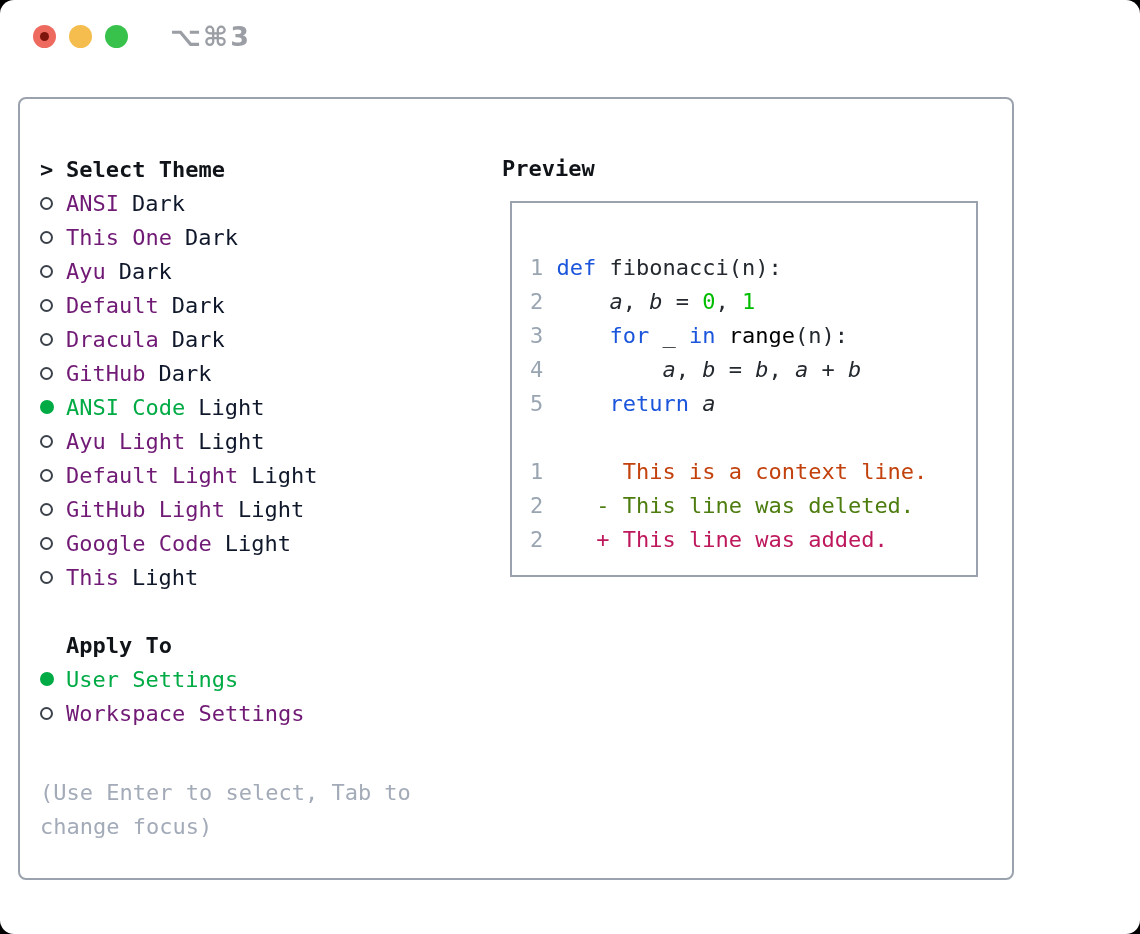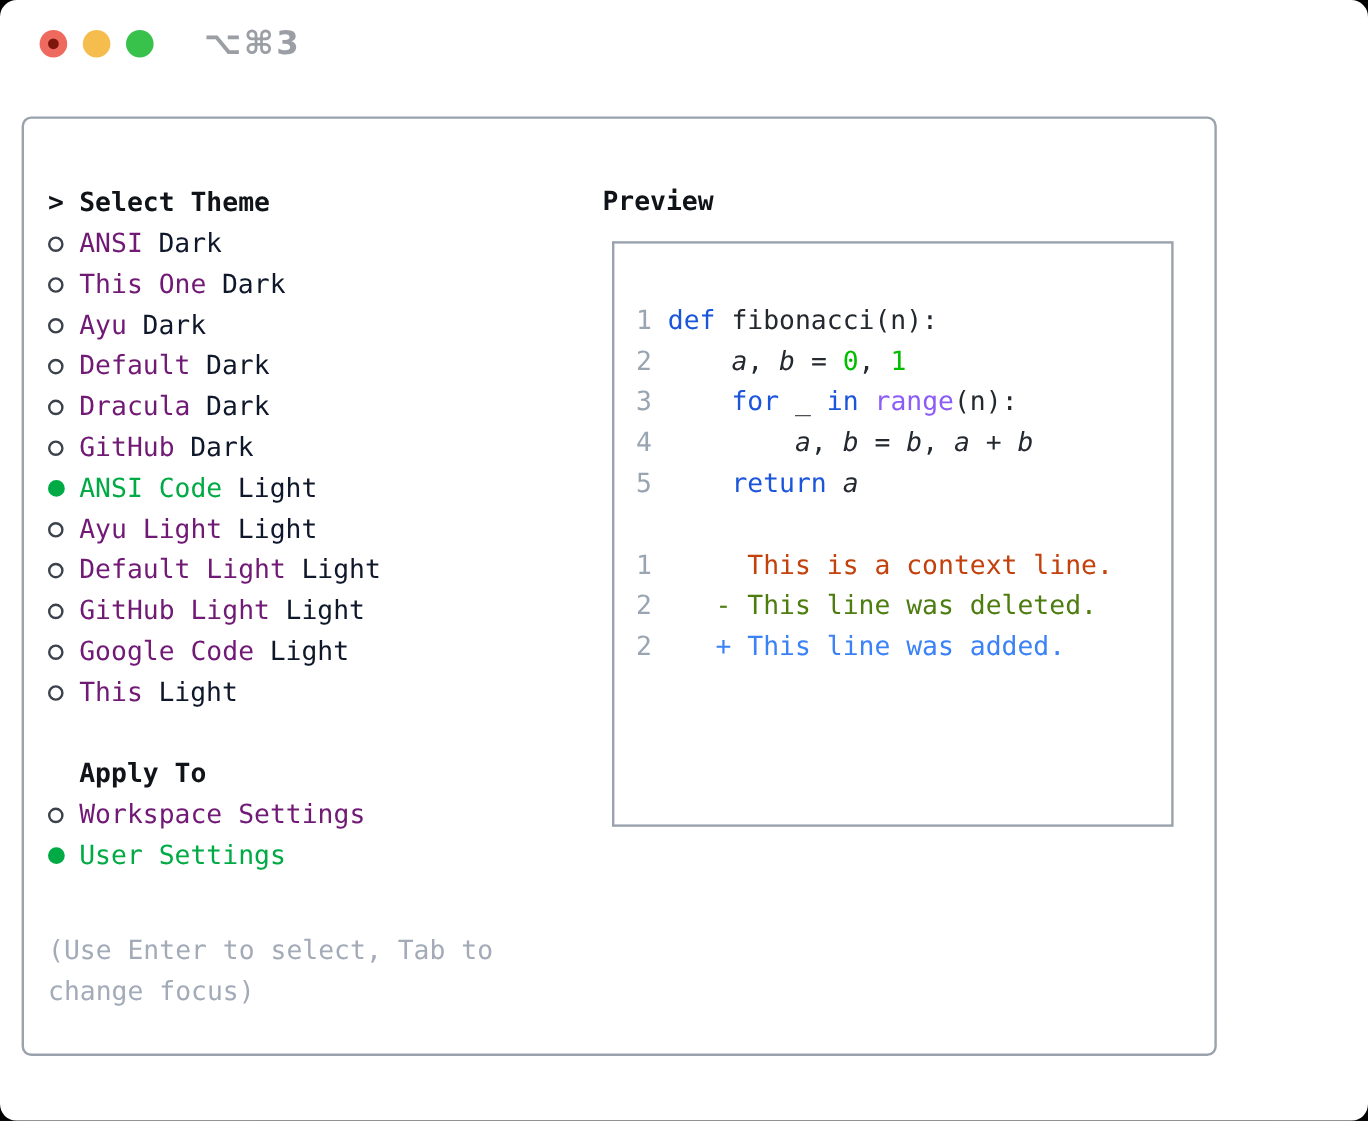--- a/index.html
+++ b/index.html
@@ -52,36 +52,36 @@
     font-size:22px;line-height:34px;color:#a3abb8;width:420px;
     white-space:normal;
   }
   
   .preview-title{
     position:absolute;left:482px;top:52px;height:34px;display:flex;align-items:center;
     font-size:22px;font-weight:bold;color:#101418;
   }
   .preview-box{
     position:absolute;left:490px;top:102px;
-    width:468px;height:488px;
+    width:468px;height:376px;
     border:2px solid #9aa2ad;box-sizing:border-box;
     padding:48px 0 0 18px;background:#fff;
     overflow:hidden;
   }
   .pline{height:34px;font-size:22px;line-height:34px;white-space:pre;color:#24292f;}
   .lnum{color:#9aa5b2;}
   .tok-kw{color:#1b55db;}
-  .tok-fn{color:#8b5cf6;}
+  .tok-fn{color:#000000;}
   .tok-num{color:#00bd00;}
   .tok-var{color:#24292f;font-style:italic;}
   .tok-plain{color:#24292f;}
   .diff-block{margin-top:34px;}
   .diff-context{color:#c2410c;}
   .diff-deleted{color:#4d7c0f;}
-  .diff-added{color:#3b82f6;margin-top:12px;}
+  .diff-added{color:#be185d;margin-top:12px;}
 </style>
 </head>
 <body>
 
 <div class="screen">
 
   <div class="titlebar">
     <div class="traffic">
       <span class="tl red">
           <span class="tl-dot"></span>
@@ -192,29 +192,29 @@
       <div class="gap"></div>
 
       <div class="row">
         <span class="marker"></span>
         <span class="header-label">Apply To</span>
       </div>
 
       <div>
           <div class="row">
             <span class="marker">
+              <span class="radio sel"></span>
+            </span>
+            <span class="name sel">User Settings</span>
+          </div>
+          <div class="row">
+            <span class="marker">
               <span class="radio"></span>
             </span>
             <span class="name">Workspace Settings</span>
-          </div>
-          <div class="row">
-            <span class="marker">
-              <span class="radio sel"></span>
-            </span>
-            <span class="name sel">User Settings</span>
           </div>
         </div>
 
       <div class="gap"></div>
 
       <div class="help">(Use Enter to select, Tab to change focus)</div>
     </div>
 
     <div class="preview-title">Preview</div>
 

